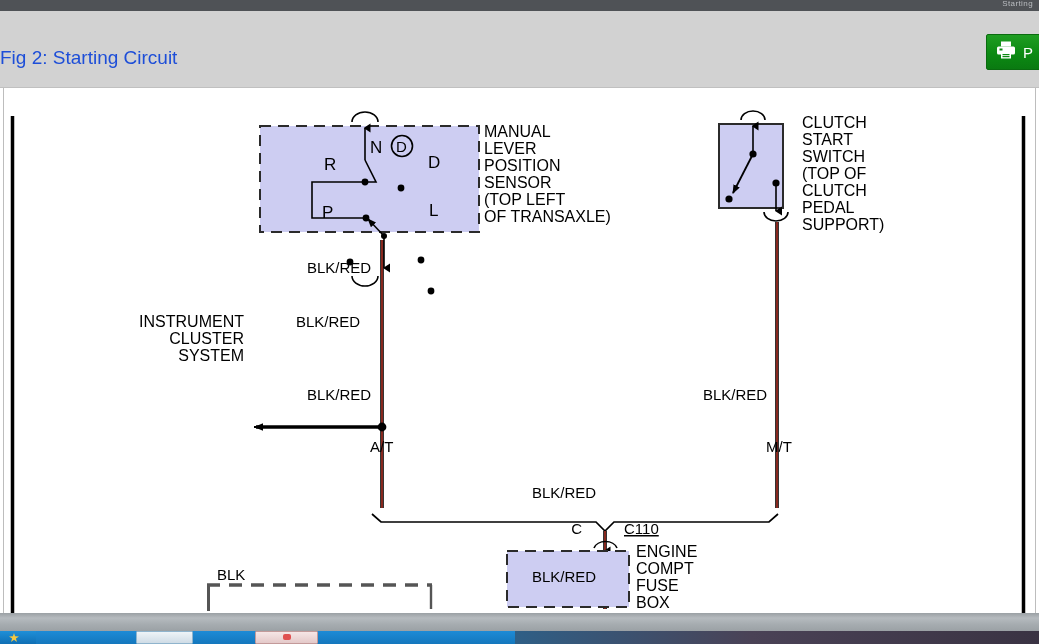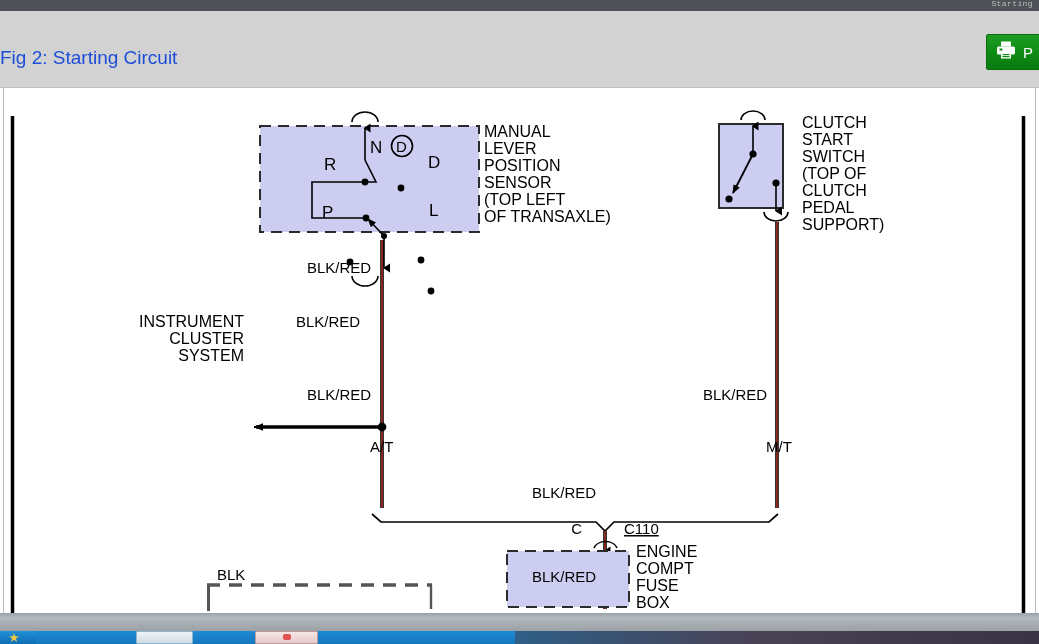--- a/index.html
+++ b/index.html
@@ -6,21 +6,20 @@
   body{
     width:1039px;height:644px;overflow:hidden;
     background:#ffffff;
     font-family:"Liberation Sans", sans-serif;
     position:relative;
   }
   
   #topstrip{
     position:absolute;left:0;top:0;width:1039px;height:11px;
     background:#4f5256;
-    font-family:Liberation Mono, monospace;
   }
   #topstrip-tabtext{
     position:absolute;right:6px;top:-1px;
     font-size:8px;color:#b9bcc0;letter-spacing:.4px;
     white-space:nowrap;overflow:hidden;
   }
   
   #header{
     position:absolute;left:0;top:11px;width:1039px;height:76px;
     background:#d2d2d2;border-bottom:1px solid #c0c0c0;

